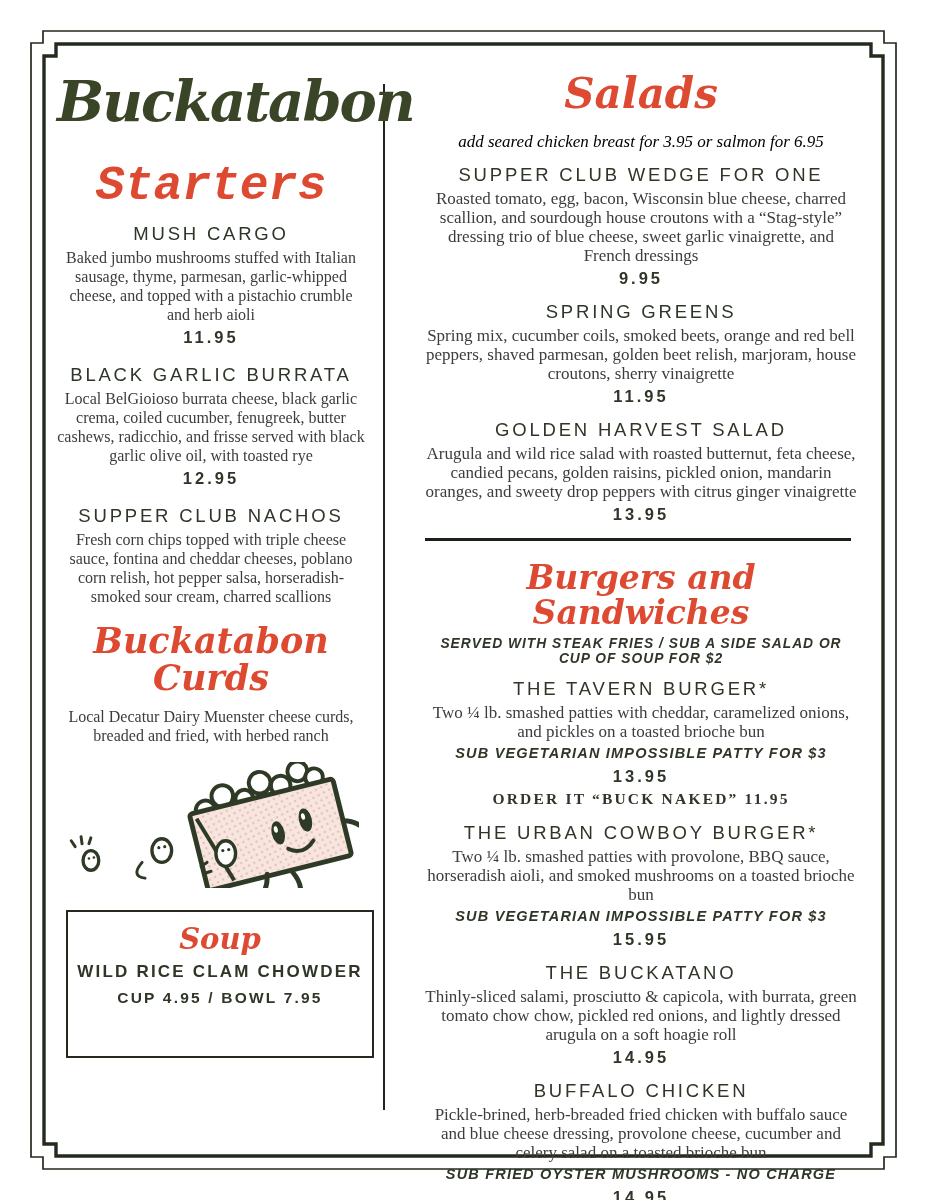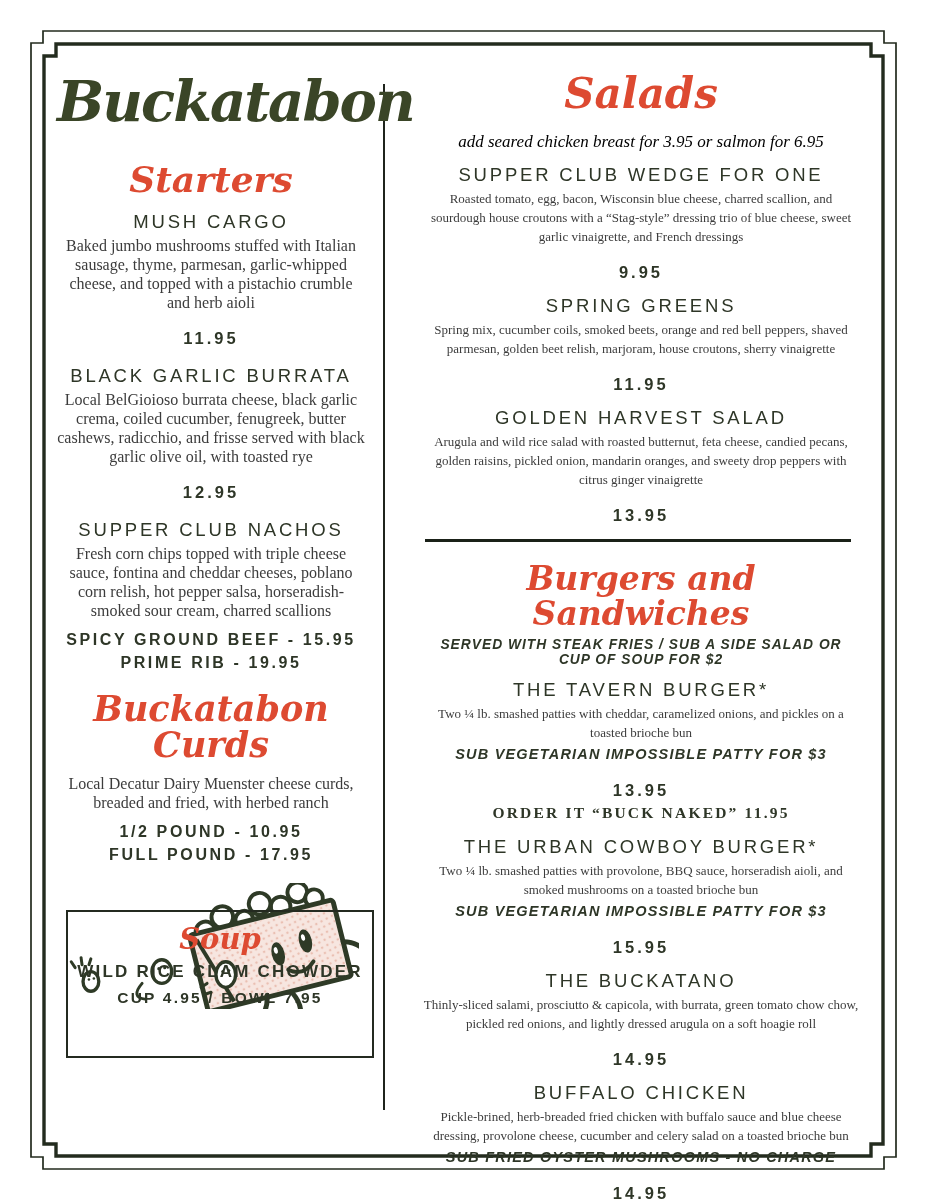--- a/index.html
+++ b/index.html
@@ -16,32 +16,32 @@
   }
   svg.frame{position:absolute;left:0;top:0;}
   .divider-v{position:absolute;left:383px;top:84px;width:2px;height:1026px;background:#1f241c;}
 
   .col{position:absolute;text-align:center;}
   .col-left{left:57px;top:66px;width:308px;}
   .col-right{left:423px;top:72px;width:436px;}
 
   .script{font-family:"DejaVu Serif", serif;font-style:italic;font-weight:bold;color:var(--red);line-height:1.05;}
   .logo{font-size:56px;color:var(--green);letter-spacing:-2px;margin:6px 0 0;}
-  .title-starters{font-size:36px;margin:30px 0 12px;}
+  .title-starters{font-size:48px;margin:30px 0 12px;font-family:Liberation Mono, monospace;}
   .title-curds{font-size:35px;margin:8px 0 10px;}
   .title-salads{font-size:42px;margin:0 0 4px;}
   .title-burgers{font-size:33px;margin:2px 0 6px;}
   .title-soup{font-size:29px;margin:12px 0 8px;}
 
   .name{font-family:"Liberation Sans", sans-serif;font-weight:normal;color:var(--heading);
         letter-spacing:2.8px;font-size:18.5px;line-height:22px;margin:0 0 3px;}
-  .desc{font-size:13px;line-height:19px;margin:0;color:var(--body);}
+  .desc{font-size:17px;line-height:19px;margin:0;color:var(--body);}
   .col-left .desc{font-size:16px;}
   .price{font-family:"Liberation Sans", sans-serif;font-weight:bold;color:var(--heading);
-         letter-spacing:3px;font-size:16.5px;line-height:20px;margin-top:16px;}
+         letter-spacing:3px;font-size:16.5px;line-height:20px;margin-top:3px;}
   .optline{font-family:"Liberation Sans", sans-serif;font-weight:bold;color:var(--heading);
            letter-spacing:2.6px;font-size:16px;line-height:23px;}
   .options{margin-top:8px;}
   .subnote{font-family:"Liberation Sans", sans-serif;font-weight:bold;font-style:italic;color:var(--heading);
            letter-spacing:1.2px;font-size:14.5px;line-height:19px;margin-top:3px;}
   .extra{font-family:Liberation Serif, serif;font-weight:bold;color:var(--heading);
          letter-spacing:2.2px;font-size:15.5px;line-height:20px;margin-top:3px;}
 
   .item{margin-bottom:13px;}
   .col-left .item{margin-bottom:17px;}
@@ -86,33 +86,25 @@
 
     <div class="item">
       <h3 class="name">BLACK GARLIC BURRATA</h3>
       <p class="desc">Local BelGioioso burrata cheese, black garlic crema, coiled cucumber, fenugreek, butter cashews, radicchio, and frisse served with black garlic olive oil, with toasted rye</p>
       <div class="price">12.95</div>
     </div>
 
     <div class="item">
       <h3 class="name">SUPPER CLUB NACHOS</h3>
       <p class="desc">Fresh corn chips topped with triple cheese sauce, fontina and cheddar cheeses, poblano corn relish, hot pepper salsa, horseradish-smoked sour cream, charred scallions</p>
-      <div class="options">
-        <div class="optline">SPICY GROUND BEEF - 15.95</div>
-        <div class="optline">PRIME RIB - 19.95</div>
-      </div>
     </div>
 
     <div class="script title-curds">Buckatabon Curds</div>
     <div class="item">
       <p class="desc">Local Decatur Dairy Muenster cheese curds, breaded and fried, with herbed ranch</p>
-      <div class="options">
-        <div class="optline">1/2 POUND - 10.95</div>
-        <div class="optline">FULL POUND - 17.95</div>
-      </div>
     </div>
 
     <div class="mascot-wrap">
       <svg width="296" height="126" viewBox="0 0 300 128">
         <defs>
           <pattern id="dots" width="6" height="6" patternUnits="userSpaceOnUse" patternTransform="rotate(-14)">
             <circle cx="2" cy="2" r="1.3" fill="#eac0b3"></circle>
           </pattern>
         </defs>
         <g transform="rotate(-14 210 72)">

